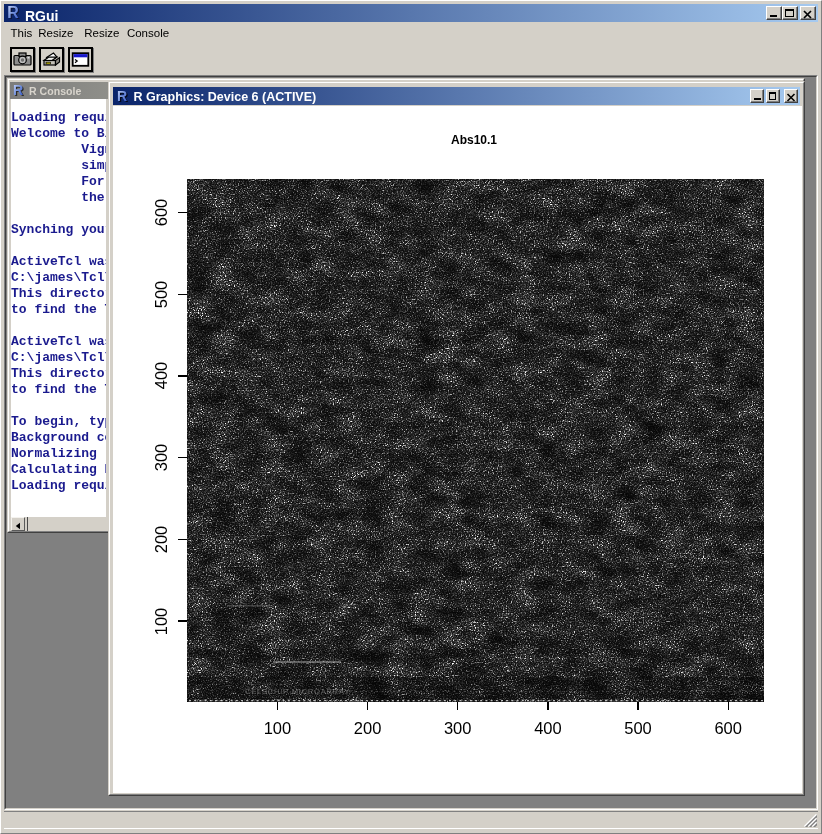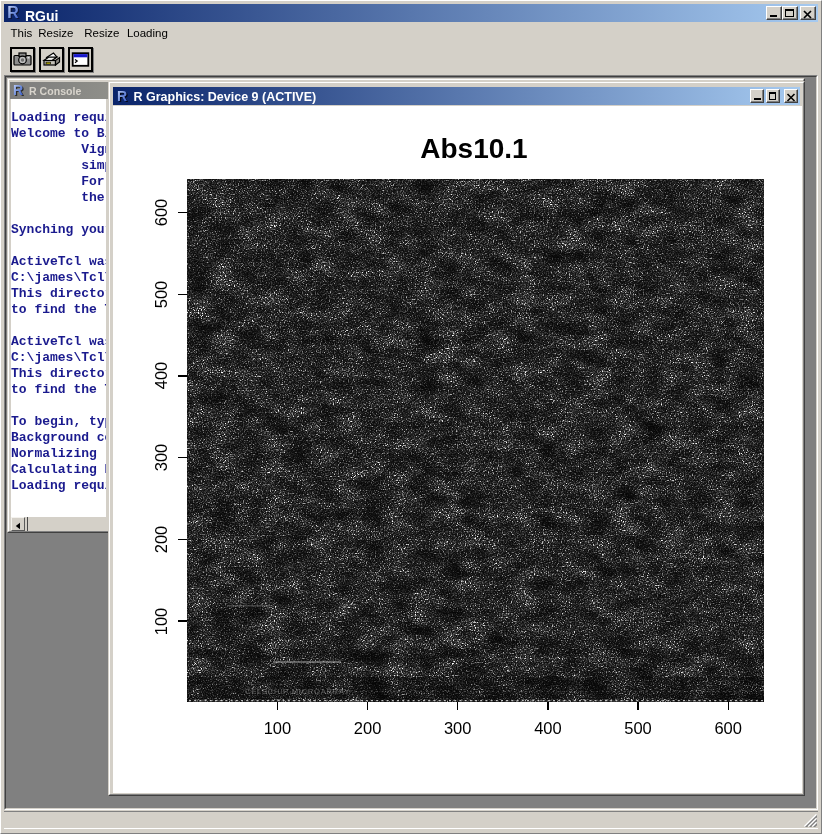--- a/index.html
+++ b/index.html
@@ -61,21 +61,21 @@
 .sbtn { position:absolute; left:0; top:0; width:14px; height:14px; background:#d4d0c8;
   border-top:1px solid #f4f2ee; border-left:1px solid #f4f2ee;
   border-right:1px solid #5a5a5a; border-bottom:1px solid #5a5a5a; }
 
 #gwin { left:108px; top:81px; width:697px; height:715px; z-index:2; }
 #gtitle { position:absolute; left:4px; top:5px; right:4px; height:18px; background:linear-gradient(to right,#0a246a,#a6caf0); }
 #gtitle .txt { position:absolute; left:20.5px; top:2.5px; color:#fff; font-weight:bold; font-size:12.5px; }
 #gclient { position:absolute; left:4px; top:24px; width:689px; height:687px; background:#fff; overflow:hidden; }
 
 
-#ptitle { position:absolute; left:261px; top:26.5px; width:200px; text-align:center; font-size:28px; font-weight:bold; color:#000; }
+#ptitle { position:absolute; left:261px; top:26.5px; width:200px; text-align:center; font-size:12px; font-weight:bold; color:#000; }
 #noiseimg { position:absolute; left:73.5px; top:72.5px; width:577px; height:523px; }
 .tick { position:absolute; background:#000; }
 .ylab { position:absolute; width:56px; height:17px; text-align:center; font-size:16.5px; transform:rotate(-90deg); }
 .xlab { position:absolute; width:60px; height:17px; text-align:center; font-size:16.5px; }
 
 
 #statusbar { left:4px; top:811px; width:814px; height:18px; background:#d4d0c8;
   border-top:1px solid #808080; border-bottom:1px solid #fff; }
 </style>
 </head>
@@ -106,21 +106,21 @@
 <div class="capbtn" style="left:800px;top:6px">
   <svg width="14" height="12" viewBox="0 0 14 12">
       <path d="M3 2 L10 9 M10 2 L3 9" stroke="#000" stroke-width="1.7"></path>
     </svg>
 </div>
 
 <div class="abs" id="menubar">
   <span style="left:6.5px">This</span>
   <span style="left:34.3px">Resize</span>
   <span style="left:80.2px">Resize</span>
-  <span style="left:122.9px">Loading</span>
+  <span style="left:122.9px">Console</span>
 </div>
 
 <div class="tbtn" style="left:10px;top:47px">
   <svg width="21" height="21" viewBox="0 0 21 21">
     <rect x="2" y="6.5" width="17" height="9.5" rx="1" fill="#8c8c8c" stroke="#000" stroke-width="1.2"></rect>
     <rect x="7" y="4" width="7" height="3.5" fill="#8c8c8c" stroke="#000" stroke-width="1.2"></rect>
     <circle cx="10.5" cy="11" r="3.8" fill="#c0c0c0" stroke="#000" stroke-width="1.2"></circle>
     <circle cx="10.5" cy="11" r="1.7" fill="#6e6e6e"></circle>
     <rect x="15.5" y="8" width="2" height="1.5" fill="#e0e0e0"></rect>
   </svg>
@@ -189,21 +189,21 @@
   </div>
 </div>
 
 <div class="cwin" id="gwin">
     <div class="cwin2"></div>
   <div id="gtitle">
     <svg class="abs" style="left:3px;top:1.5px" width="15" height="15" viewBox="0 0 17 17">
       <text x="2.6" y="14.4" font-family="Liberation Sans" font-size="16" font-weight="bold" fill="#060a18">R</text>
       <text x="1.2" y="13.2" font-family="Liberation Sans" font-size="16" font-weight="bold" fill="url(#rg1)">R</text>
     </svg>
-    <span class="txt">R Graphics: Device 9 (ACTIVE)</span>
+    <span class="txt">R Graphics: Device 6 (ACTIVE)</span>
   </div>
   <div class="capbtn sm" style="left:641px;top:7px">
       <div class="glyph-min"></div>
     </div>
   <div class="capbtn sm" style="left:657px;top:7px">
       <div class="glyph-max"></div>
     </div>
   <div class="capbtn sm" style="left:675px;top:7px">
     <svg width="12" height="12" viewBox="0 0 12 12">
         <path d="M2.5 2 L9.5 9 M9.5 2 L2.5 9" stroke="#000" stroke-width="1.6"></path>

